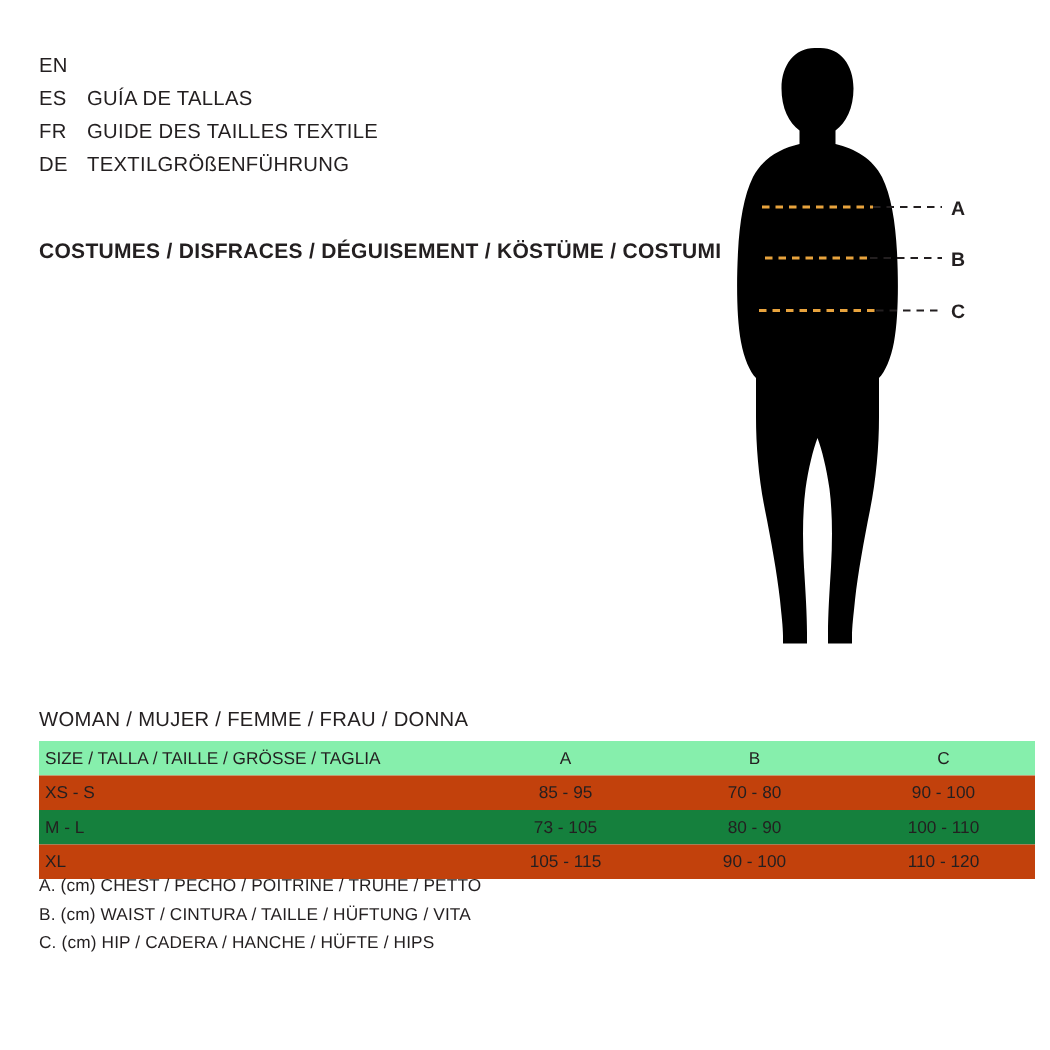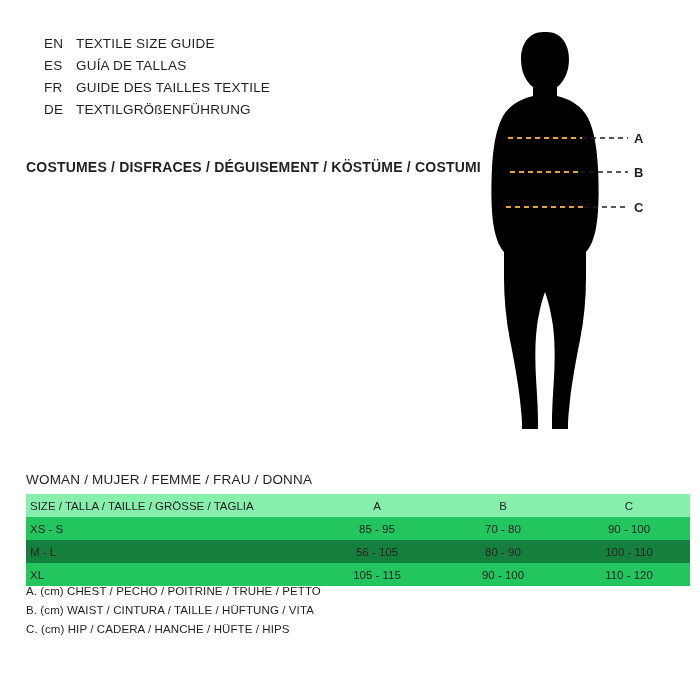--- a/index.html
+++ b/index.html
@@ -27,21 +27,20 @@
     left: 26px;
     top: 36px;
     width: 420px;
   }
   .lang-row {
     display: flex;
     align-items: baseline;
     height: 22px;
     font-size: 13.5px;
     letter-spacing: 0.2px;
-    margin-left: 18px;
   }
   .lang-code {
     width: 32px;
     flex: 0 0 32px;
   }
   .lang-text {
     flex: 1 1 auto;
   }
 
   .costumes-line {
@@ -103,42 +102,41 @@
     padding: 3px 0 3px 4px;
     height: 17px;
     vertical-align: middle;
   }
   .col-size { width: 282px; text-align: left; }
   .col-m { width: 122px; text-align: center; }
   tr.head td {
     background: #86efac;
     font-weight: normal;
   }
-  tr.odd td { background: #22c55e; margin-left: 37px; }
+  tr.odd td { background: #c2410c; margin-left: 37px; }
   tr.even td { background: #15803d; }
 
   
   .legend {
     position: absolute;
     left: 26px;
     top: 582px;
     font-size: 11.5px;
     line-height: 19px;
   }
   .legend div { letter-spacing: 0.1px; }
 </style>
 </head>
 <body>
 
 <div class="page">
 
   <div class="lang-block">
     <div class="lang-row">
       <span class="lang-code">EN</span>
-      <span class="lang-text">TEXTILE SIZE GUIDE</span>
     </div>
     <div class="lang-row">
       <span class="lang-code">ES</span>
       <span class="lang-text">GUÍA DE TALLAS</span>
     </div>
     <div class="lang-row">
       <span class="lang-code">FR</span>
       <span class="lang-text">GUIDE DES TAILLES TEXTILE</span>
     </div>
     <div class="lang-row">
@@ -180,21 +178,21 @@
           <td class="col-m">C</td>
         </tr>
         <tr class="odd">
           <td class="col-size">XS - S</td>
           <td class="col-m">85 - 95</td>
           <td class="col-m">70 - 80</td>
           <td class="col-m">90 - 100</td>
         </tr>
         <tr class="even">
           <td class="col-size">M - L</td>
-          <td class="col-m">56 - 105</td>
+          <td class="col-m">73 - 105</td>
           <td class="col-m">80 - 90</td>
           <td class="col-m">100 - 110</td>
         </tr>
         <tr class="odd">
           <td class="col-size">XL</td>
           <td class="col-m">105 - 115</td>
           <td class="col-m">90 - 100</td>
           <td class="col-m">110 - 120</td>
         </tr>
       </tbody>

